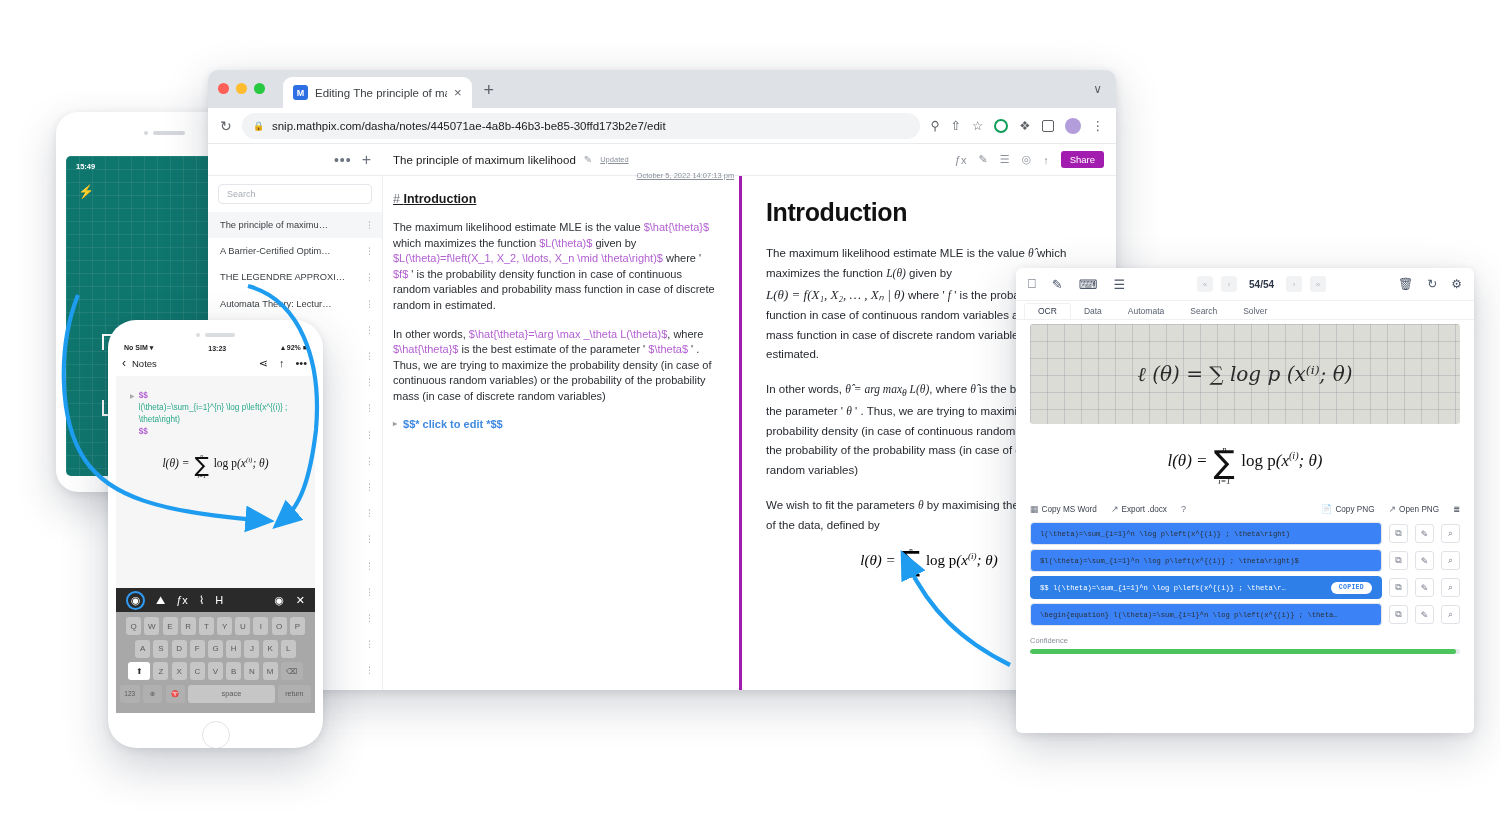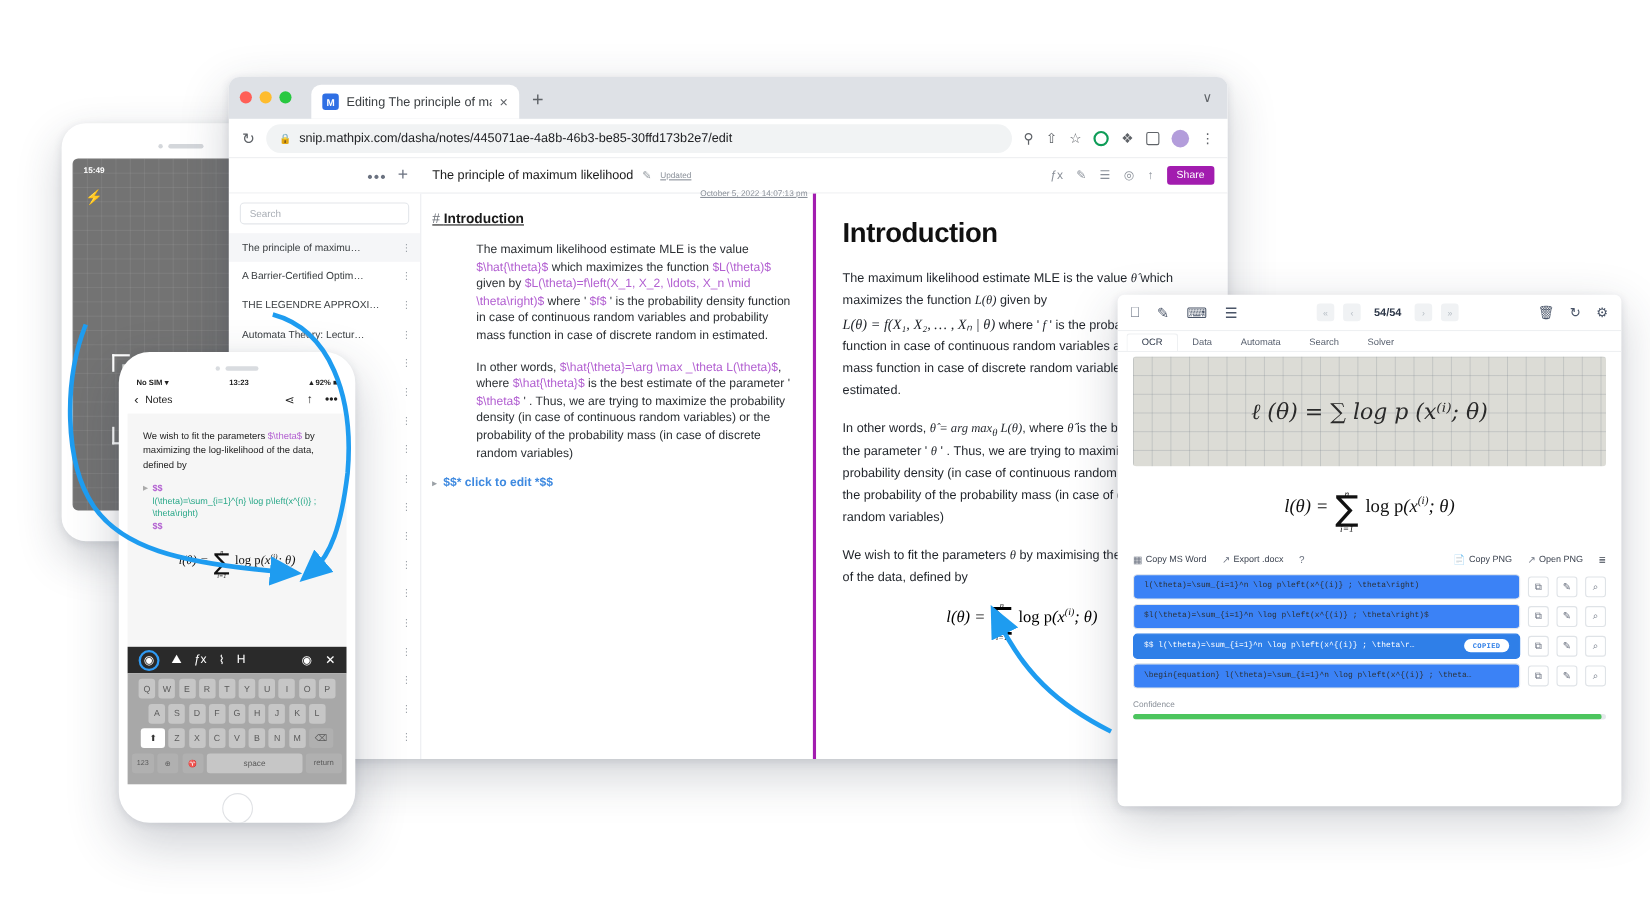--- a/index.html
+++ b/index.html
@@ -73,21 +73,21 @@
     display:flex;align-items:center;padding:0 8px;font-size:9px;color:#a9aeb5;}
   .sitem{ height:26.2px; display:flex; align-items:center; padding:0 8px 0 12px;
     font-size:9.3px; color:#3c4043; gap:6px; }
   .sitem.active{ background:#f5f6f8; }
   .sitem .txt{ flex:1; white-space:nowrap; overflow:hidden; text-overflow:ellipsis; }
   .sitem .kebab{ color:#9aa0a6; font-size:9px; }
 
   .editor{ flex:1; padding:16px 20px 0 10px; border-right:3px solid #a21caf; position:relative; overflow:hidden;}
   .md-h{ font-size:12.5px; font-weight:bold; color:#1a1a1a; text-decoration:underline; margin-bottom:14px;}
   .md-h .hash{ color:#6a6f76; font-weight:normal;}
-  .md-p{ font-size:11px; line-height:1.42; color:#2b2f33; margin-bottom:13px;margin-left:40px;}
+  .md-p{ font-size:11px; line-height:1.42; color:#2b2f33; margin-bottom:13px;}
   .tex{ color:#b25fd1; }
   .texg{ color:#2aa889; }
   .md-fold{ font-size:11px; color:#3f8ae0; font-weight:bold; display:flex; gap:6px; align-items:center;}
   .md-fold .caret{ color:#9aa0a6; font-size:8px; }
 
   .preview{ flex:1; padding:22px 24px 0 24px; background:#fff; overflow:hidden; position:relative;}
   .pv-h{ font-size:25px; font-weight:bold; color:#111; letter-spacing:-0.4px; margin-bottom:17px;}
   .pv-p{ font-size:11.5px; line-height:1.72; color:#1f2329; margin-bottom:15px;}
   .m{ font-family:"Liberation Serif", serif; font-style:italic; }
   .mu{ font-family:"Liberation Serif", serif; }
@@ -103,21 +103,21 @@
   
   #tablet{
     position:absolute; left:56px; top:112px; width:216px; height:380px;
     background:#fff; border-radius:22px;
     box-shadow:0 16px 40px rgba(40,50,70,0.22), 0 2px 8px rgba(40,50,70,0.10);
     padding:16px 10px 10px 10px;
   }
   .t-notch{ display:flex; justify-content:center; align-items:center; gap:5px; height:10px; }
   .t-notch .cam{ width:4px;height:4px;border-radius:50%;background:#d4d7db;}
   .t-notch .spk{ width:32px;height:4px;border-radius:2px;background:#d4d7db;}
-  .t-screen{ margin-top:6px; height:320px; border-radius:5px; background:#737373; position:relative; overflow:hidden;}
+  .t-screen{ margin-top:18px; height:320px; border-radius:5px; background:#0f766e; position:relative; overflow:hidden;}
   .t-grid{ position:absolute; inset:0;
     background-image:linear-gradient(rgba(255,255,255,.07) 1px, transparent 1px),
                      linear-gradient(90deg, rgba(255,255,255,.07) 1px, transparent 1px);
     background-size:13px 13px;}
   .t-status{ position:absolute; top:6px; left:10px; right:10px; display:flex; justify-content:space-between;
     color:#fff; font-size:7.5px; font-weight:bold; }
   .t-flash{ position:absolute; top:28px; left:12px; color:#fff; font-size:13px; }
   .t-next{ position:absolute; top:27px; right:12px; color:#fff; font-size:17px; font-weight:300;}
   .t-frame{ position:absolute; left:36px; top:178px; width:135px; height:82px; }
   .t-corner{ position:absolute; width:16px; height:16px; border:2.5px solid #fff; }
@@ -440,23 +440,20 @@
     <div class="p-nav">
       <span class="p-back">‹</span>
       <span class="p-navtitle">Notes</span>
       <span class="p-navicons">
         <span>⋖</span>
         <span>↑</span>
         <span>•••</span>
       </span>
     </div>
     <div class="p-body">
-      <div class="p-txt">
-        <span>We wish to fit the parameters </span><span class="tex">$\theta$</span><span> by maximizing the log-likelihood of the data, defined by</span>
-      </div>
       <div class="p-code">
         <span class="bullet">▶</span>
         <span>
           <span class="tex" style="font-weight:bold">$$</span><br>
           <span class="texg">l(\theta)=\sum_{i=1}^{n} \log p\left(x^{(i)} ;</span><br>
           <span class="texg">\theta\right)</span><br>
           <span class="tex" style="font-weight:bold">$$</span>
         </span>
       </div>
       <div class="p-eq">

